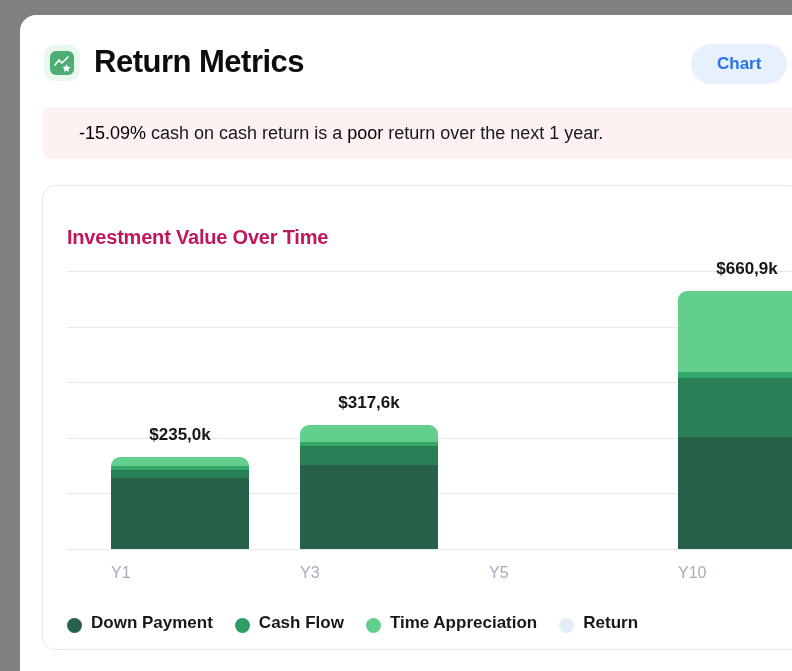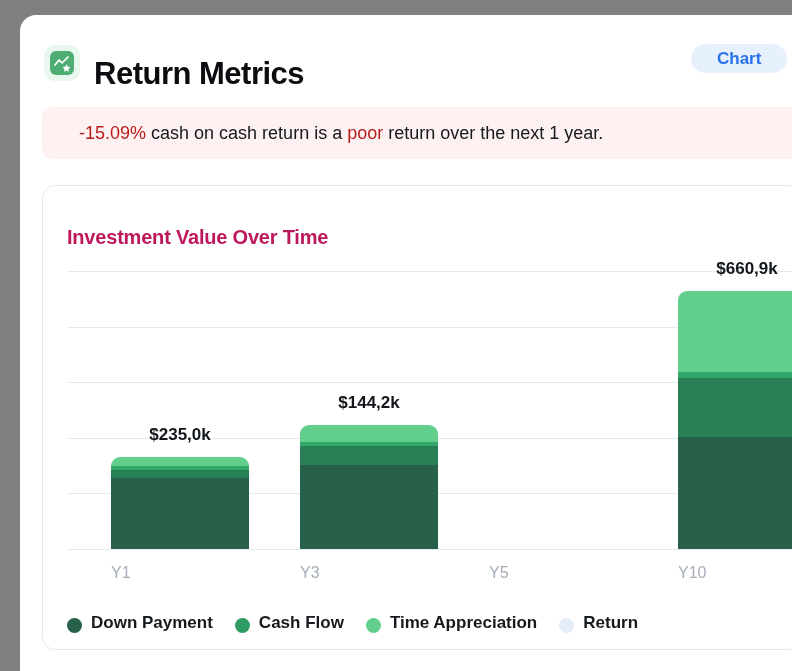--- a/index.html
+++ b/index.html
@@ -43,27 +43,26 @@
   #app-icon svg { position: absolute; left: 0; top: 0; }
 
   #page-title {
     position: absolute;
     left: 74px; top: 29px;
     font-size: 31px;
     font-weight: bold;
     letter-spacing: -0.5px;
     color: #0b0d10;
     white-space: nowrap;
-    margin-top: 12px;
   }
 
   #chart-toggle {
     position: absolute;
     left: 671px; top: 29px;
-    height: 29px;
+    height: 40px;
     padding: 0 26px;
     border-radius: 20px;
     background: #e7f1fd;
     display: flex; align-items: center; justify-content: center;
     font-size: 17px;
     font-weight: bold;
     color: #2a72e8;
     white-space: nowrap;
     border: none;
     cursor: pointer;
@@ -78,21 +77,21 @@
     background: #fdf1f1;
     border-radius: 9px;
     display: flex; align-items: center;
   }
   #alert-text {
     padding-left: 37px;
     font-size: 18px;
     color: #16191d;
     white-space: nowrap;
   }
-  .alert-em { color: #b91c1c; }
+  .alert-em { color: #000000; }
 
   
   #chart-card {
     position: absolute;
     left: 22px; top: 170px;
     width: 760px; height: 465px;
     border: 1px solid #e1e9f3;
     border-radius: 13px;
     background: #ffffff;
   }
@@ -233,21 +232,21 @@
             </div>
             <div class="bar-label" style="bottom: 103.627px;">$235,0k</div>
           </div>
           <div class="bar-group" style="left: 233px; width: 138px; height: 278px;">
             <div class="bar" style="height: 123.833px;">
               <div class="seg" style="height: 13.728%; background: rgb(99, 207, 141);"></div>
               <div class="seg" style="height: 3.14861%; background: rgb(52, 168, 106);"></div>
               <div class="seg" style="height: 15.1134%; background: rgb(42, 128, 86);"></div>
               <div class="seg" style="height: 68.0101%; background: rgb(40, 97, 74);"></div>
             </div>
-            <div class="bar-label" style="bottom: 135.833px;">$144,2k</div>
+            <div class="bar-label" style="bottom: 135.833px;">$317,6k</div>
           </div>
           <div class="bar-group" style="left: 611px; width: 138px; height: 278px;">
             <div class="bar" style="height: 257.686px;">
               <div class="seg" style="height: 31.3058%; background: rgb(99, 207, 141);"></div>
               <div class="seg" style="height: 2.42094%; background: rgb(52, 168, 106);"></div>
               <div class="seg" style="height: 22.6963%; background: rgb(42, 128, 86);"></div>
               <div class="seg" style="height: 43.5769%; background: rgb(40, 97, 74);"></div>
             </div>
             <div class="bar-label" style="bottom: 269.686px;">$660,9k</div>
           </div>

